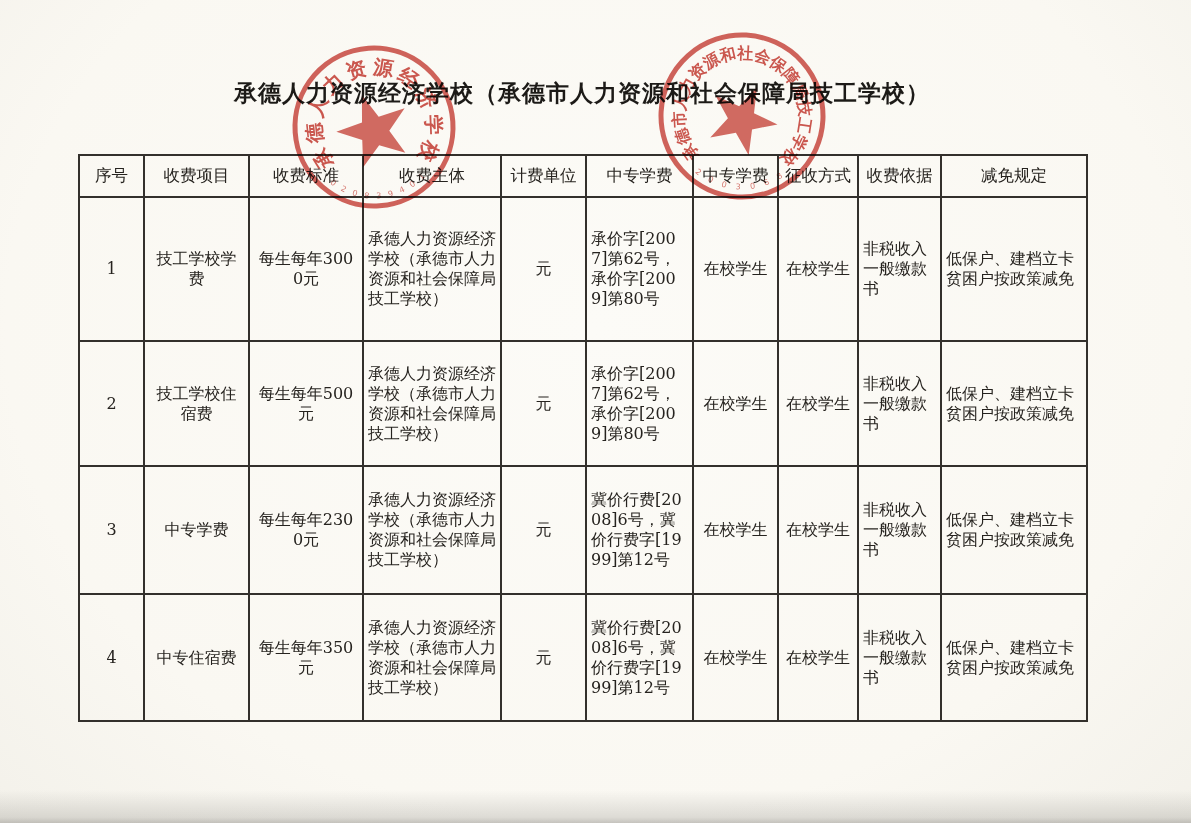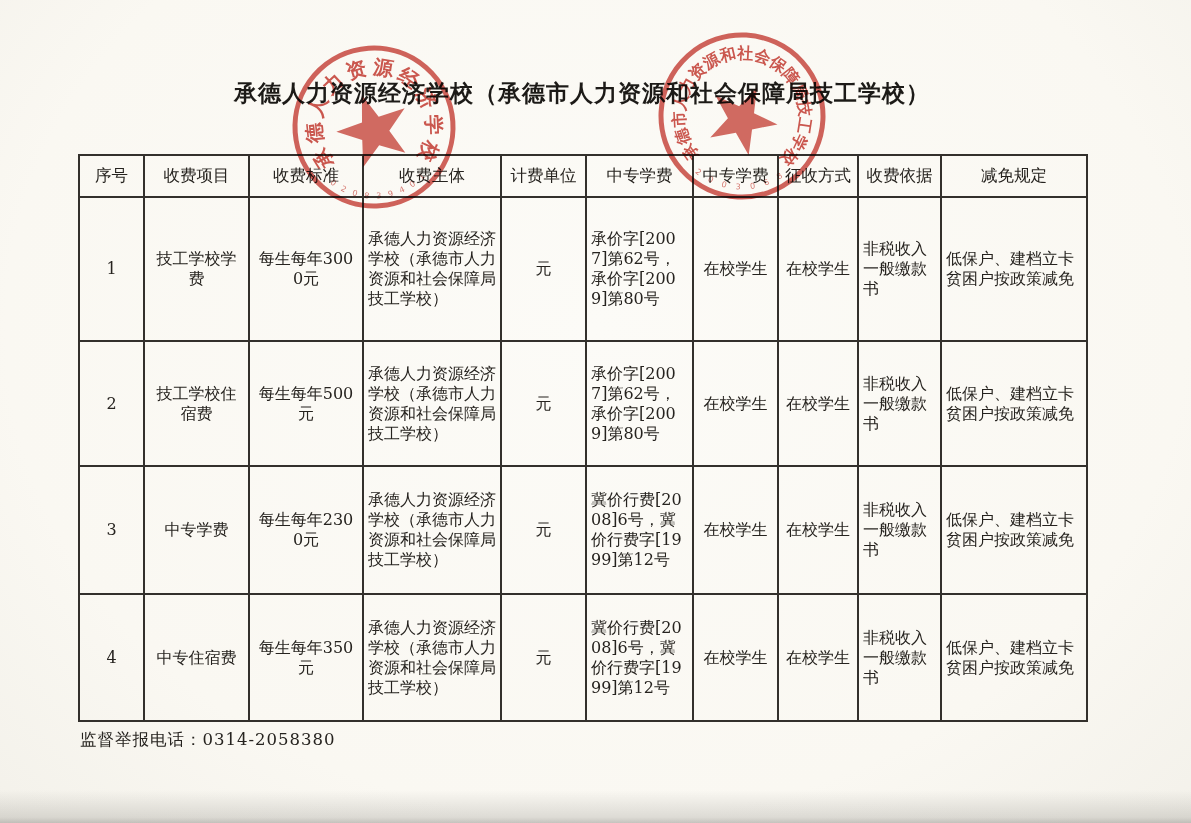--- a/index.html
+++ b/index.html
@@ -131,21 +131,20 @@
         <td>元</td>
         <td>冀价行费[2008]6号，冀价行费字[1999]第12号</td>
         <td>在校学生</td>
         <td>在校学生</td>
         <td>非税收入一般缴款书</td>
         <td>低保户、建档立卡贫困户按政策减免</td>
       </tr>
     </tbody>
   </table>
 
-  <div class="footer-note">监督举报电话：0314-2058380</div>
 
   <svg id="stamp-left" class="seal" viewBox="0 0 230 230">
       <circle cx="115" cy="115" r="79" fill="none" stroke="#c8423a" stroke-width="5" opacity="0.82"></circle>
       <path d="M0.0,-38.0 L8.8,-12.1 L36.1,-11.7 L14.3,4.6 L22.3,30.7 L0.0,15.0 L-22.3,30.7 L-14.3,4.6 L-36.1,-11.7 L-8.8,-12.1 Z" fill="#c8423a" opacity="0.78" transform="translate(115,119) rotate(-15)"></path>
       <text x="62.0" y="143.2" fill="#c8423a" opacity="0.88" font-size="20" font-weight="bold" text-anchor="middle" dominant-baseline="central" transform="rotate(-118.0 62.0 143.2)" font-family="&quot;DejaVu Serif&quot;,serif">承</text>
       <text x="55.0" y="116.9" fill="#c8423a" opacity="0.88" font-size="20" font-weight="bold" text-anchor="middle" dominant-baseline="central" transform="rotate(-91.8 55.0 116.9)" font-family="&quot;DejaVu Serif&quot;,serif">德</text>
       <text x="60.4" y="90.2" fill="#c8423a" opacity="0.88" font-size="20" font-weight="bold" text-anchor="middle" dominant-baseline="central" transform="rotate(-65.6 60.4 90.2)" font-family="&quot;DejaVu Serif&quot;,serif">人</text>
       <text x="77.0" y="68.6" fill="#c8423a" opacity="0.88" font-size="20" font-weight="bold" text-anchor="middle" dominant-baseline="central" transform="rotate(-39.3 77.0 68.6)" font-family="&quot;DejaVu Serif&quot;,serif">力</text>
       <text x="101.4" y="56.6" fill="#c8423a" opacity="0.88" font-size="20" font-weight="bold" text-anchor="middle" dominant-baseline="central" transform="rotate(-13.1 101.4 56.6)" font-family="&quot;DejaVu Serif&quot;,serif">资</text>
       <text x="128.6" y="56.6" fill="#c8423a" opacity="0.88" font-size="20" font-weight="bold" text-anchor="middle" dominant-baseline="central" transform="rotate(13.1 128.6 56.6)" font-family="&quot;DejaVu Serif&quot;,serif">源</text>

